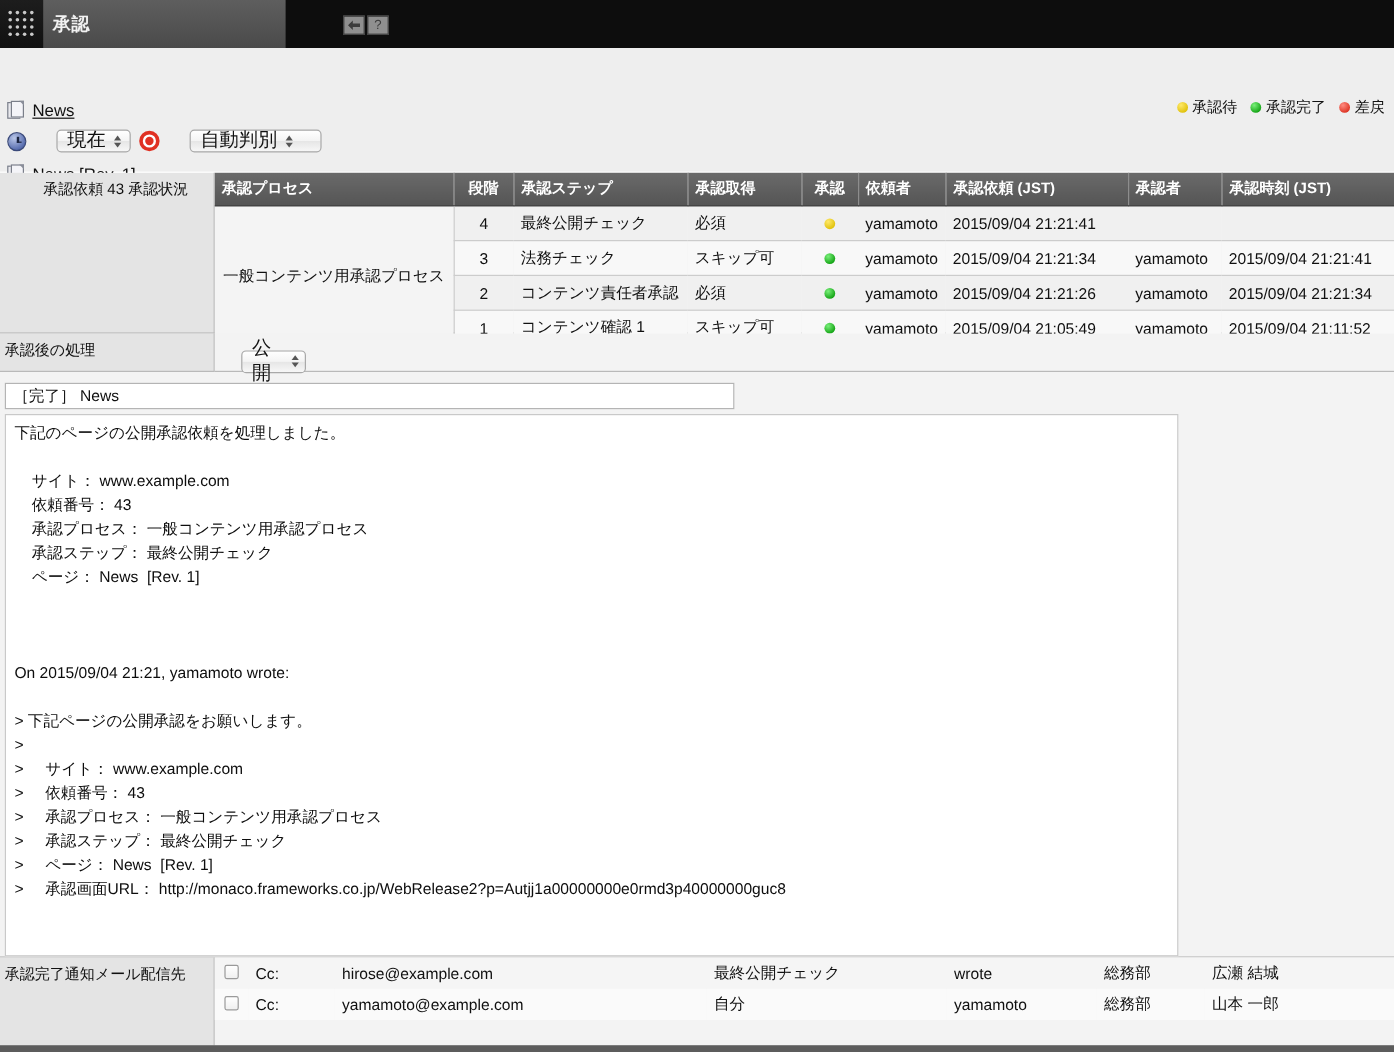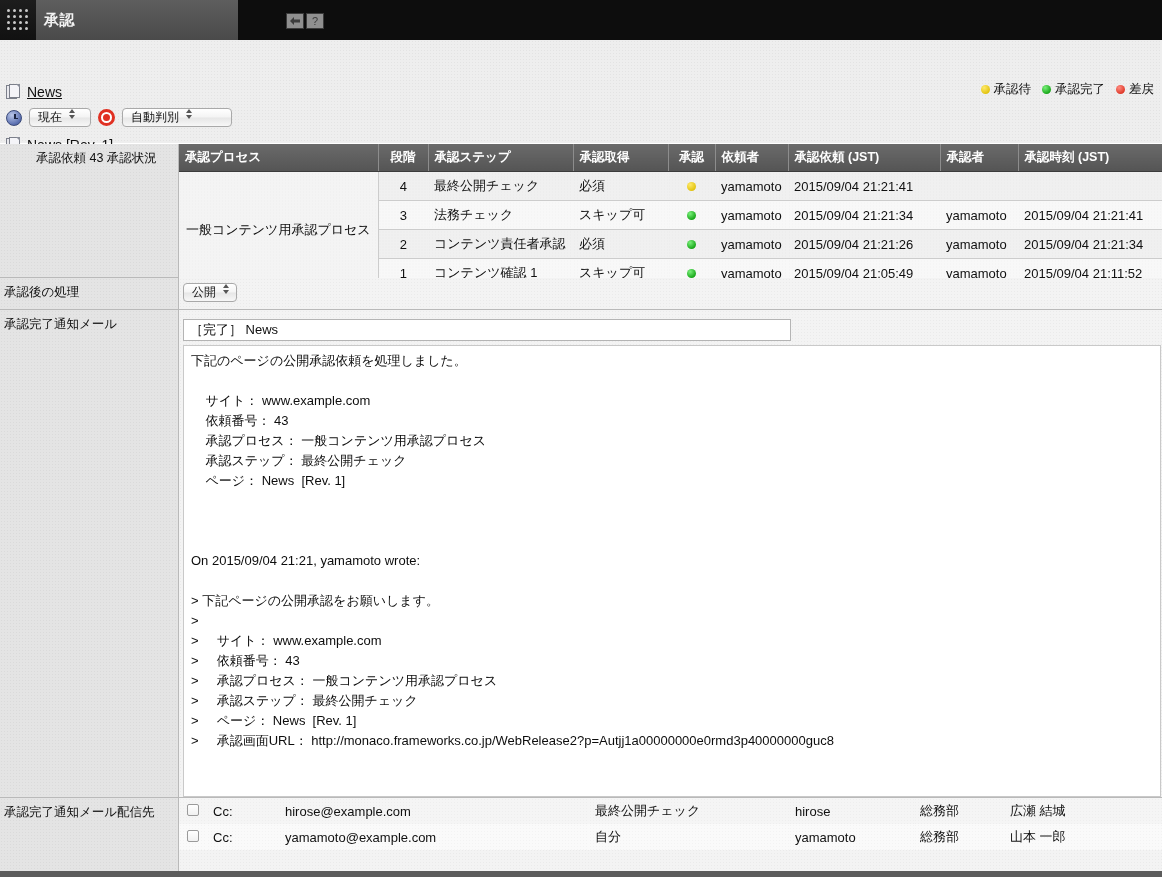--- a/index.html
+++ b/index.html
@@ -93,22 +93,22 @@
     width: 17px; height: 17px; border-radius: 50%;
     background: #fff; border: 3px solid #e03022; position: relative;
   }
   .rec-icon::after {
     content:""; position:absolute; left: 2px; top: 2px; width: 7px; height: 7px;
     border-radius: 50%; background: #e03022;
   }
   .selectbox {
     height: 19px; border: 1px solid #a9a9a9; border-radius: 4px;
     background: linear-gradient(to bottom, #ffffff 0%, #f4f4f4 48%, #e6e6e6 52%, #f7f7f7 100%);
-    display: inline-flex; padding: 0 2px 0 8px;
-    font-size: 12px; color: #111; position: relative;
+    display: inline-flex; align-items: center; padding: 0 2px 0 8px;
+    font-size: 16px; color: #111; position: relative; margin-left: 18px;
   }
   .selectbox .arrows {
     margin-left: 7px; margin-right: 3px;
     display: flex; flex-direction: column; gap: 2px; align-items: center;
   }
   .selectbox .arrows .up {
     width:0;height:0;border-left:3px solid transparent;border-right:3px solid transparent;border-bottom:4px solid #555;
   }
   .selectbox .arrows .dn {
     width:0;height:0;border-left:3px solid transparent;border-right:3px solid transparent;border-top:4px solid #555;
@@ -440,21 +440,20 @@
           <span>公開</span>
           <span class="arrows">
               <span class="up"></span>
               <span class="dn"></span>
             </span>
         </span>
       </div>
     </div>
 
     <div class="row">
-      <div class="lcell" style="height:488px;">承認完了通知メール</div>
       <div class="rcell" style="height:488px;padding:0;">
         <div class="subject-wrap">
           <input class="subject" type="text" value="［完了］ News" style="">
         </div>
         <div class="bodybox">下記のページの公開承認依頼を処理しました。
 
     サイト： www.example.com
     依頼番号： 43
     承認プロセス： 一般コンテンツ用承認プロセス
     承認ステップ： 最終公開チェック
@@ -478,21 +477,21 @@
     <div class="row">
       <div class="lcell" style="height:73px;border-bottom:none;">承認完了通知メール配信先</div>
       <div class="rcell" style="height:73px;padding:0;border-bottom:none;">
         <table class="rtbl">
           <tbody>
               <tr>
                 <td class="rw-chk"><span class="chk"></span></td>
                 <td class="rw-kind">Cc:</td>
                 <td class="rw-mail">hirose@example.com</td>
                 <td class="rw-role">最終公開チェック</td>
-                <td class="rw-user">hirose</td>
+                <td class="rw-user">wrote</td>
                 <td class="rw-dept">総務部</td>
                 <td class="rw-name">広瀬 結城</td>
               </tr>
               <tr>
                 <td class="rw-chk"><span class="chk"></span></td>
                 <td class="rw-kind">Cc:</td>
                 <td class="rw-mail">yamamoto@example.com</td>
                 <td class="rw-role">自分</td>
                 <td class="rw-user">yamamoto</td>
                 <td class="rw-dept">総務部</td>

